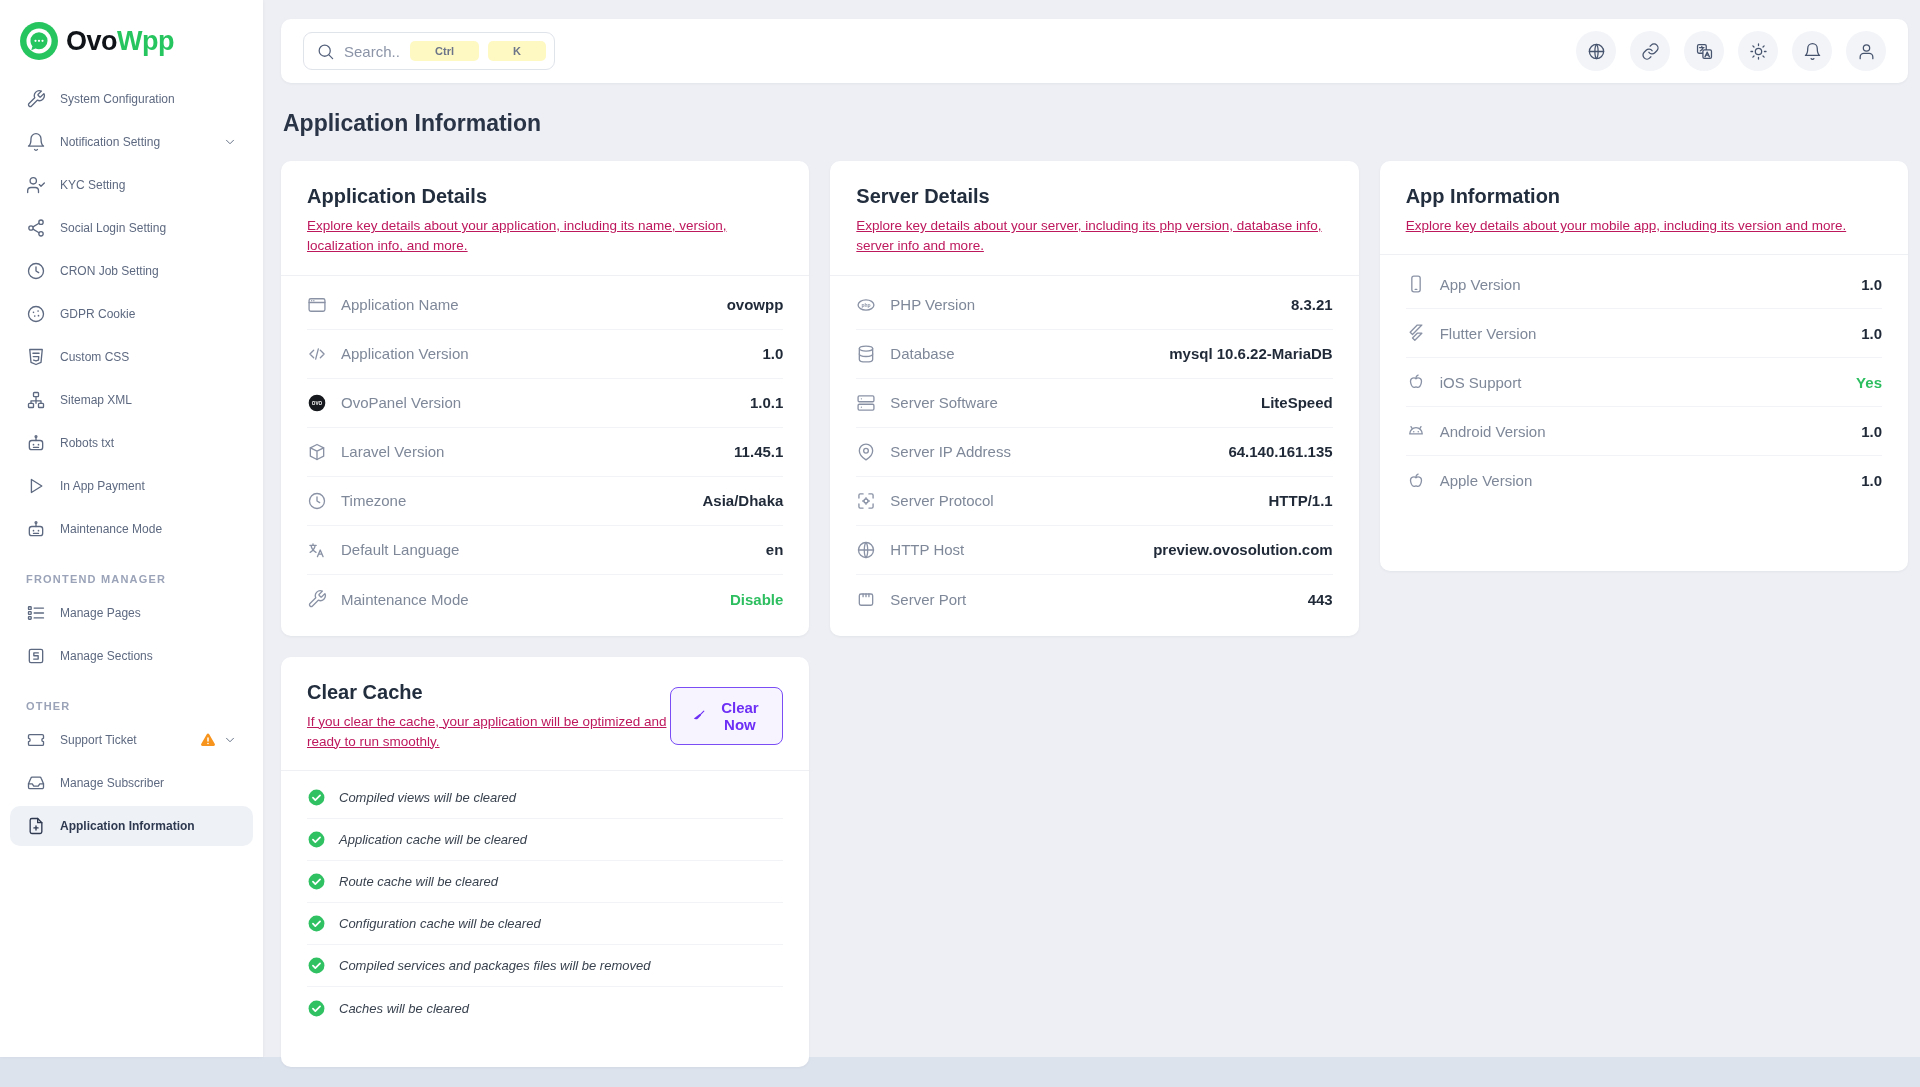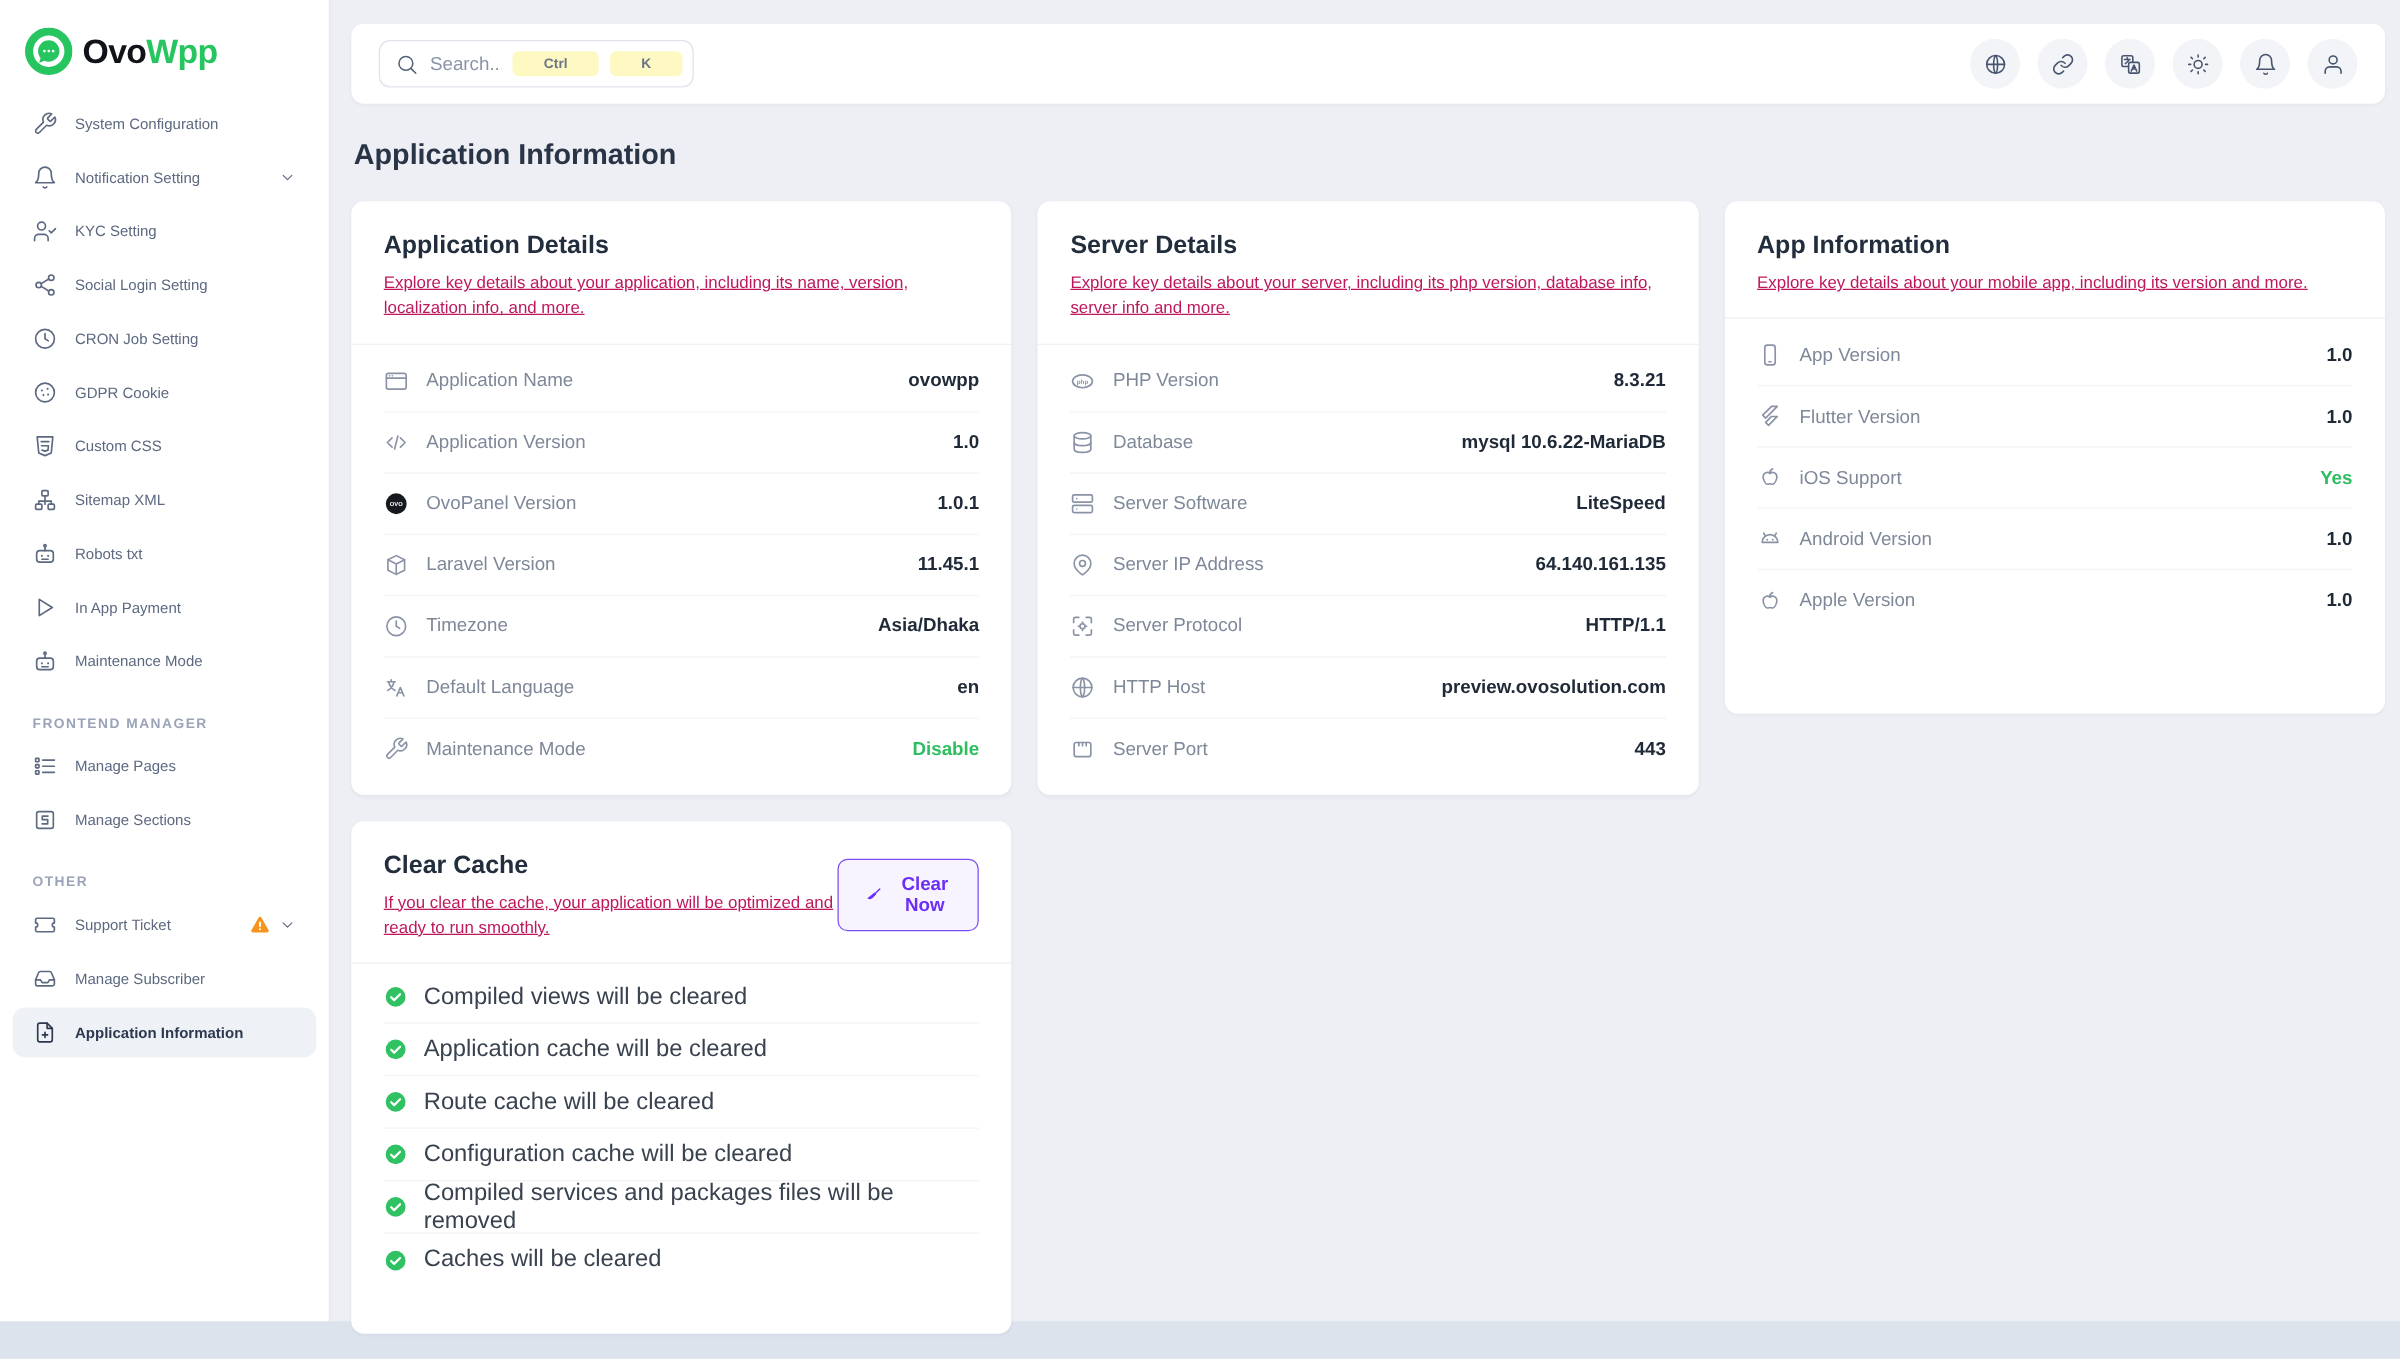--- a/index.html
+++ b/index.html
@@ -63,21 +63,21 @@
 
   
   .cc-head { display:flex; align-items:center; padding:24px 26px 18px 26px; border-bottom:1px solid #eef0f3; }
   .cc-text { max-width:480px; }
   .btn-clear { margin-left:auto; display:flex; align-items:center; gap:9px; padding:11px 19px;
                border:1px solid #7a4df5; background:#f7f4ff; color:#6d2ef5; border-radius:8px;
                font-size:15px; font-weight:600; cursor:pointer; font-family:Liberation Sans, sans-serif; }
   .btn-clear .icn { width:17px; height:17px; }
   .checks { padding:6px 26px 16px 26px; }
   .chk { display:flex; align-items:center; gap:13px; height:42px; border-bottom:1px solid #f1f3f6;
-         font-size:19px; color:#39424f; }
+         font-size:13px; color:#39424f;font-style:italic; }
   .chk:last-child { border-bottom:none; }
 
   .bottom-strip { position:fixed; left:0; bottom:0; width:1920px; height:30px; background:#dde3ed; z-index:-1; }
 
   svg text { font-family:"Liberation Sans",sans-serif; }
 </style>
 </head>
 <body>
 
 <aside class="sidebar">

